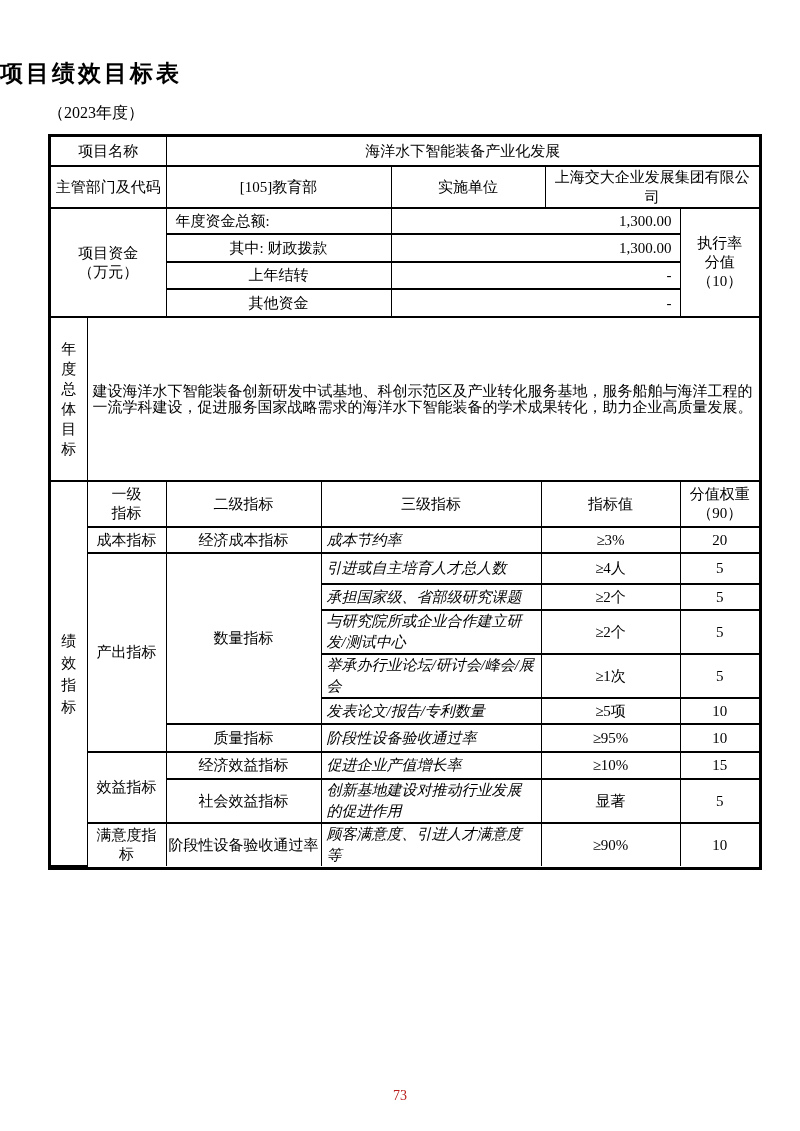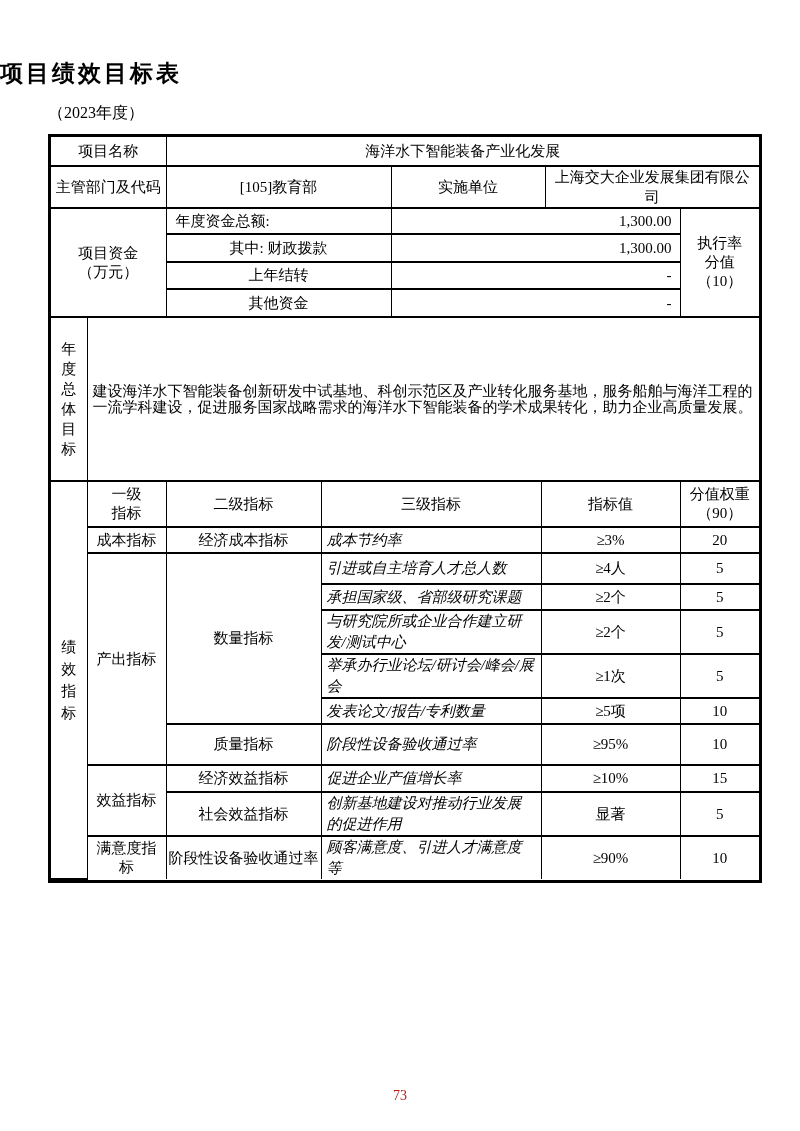--- a/index.html
+++ b/index.html
@@ -164,21 +164,21 @@
     <tr style="height:42px">
       <td class="l3">举承办行业论坛/研讨会/峰会/展会</td>
       <td>≥1次</td>
       <td>5</td>
     </tr>
     <tr style="height:26px">
       <td class="l3">发表论文/报告/专利数量</td>
       <td>≥5项</td>
       <td>10</td>
     </tr>
-    <tr style="height:41px">
+    <tr style="height:28px">
       <td>质量指标</td>
       <td class="l3">阶段性设备验收通过率</td>
       <td>≥95%</td>
       <td>10</td>
     </tr>
     <tr style="height:27px">
       <td rowspan="2">效益指标</td>
       <td>经济效益指标</td>
       <td class="l3">促进企业产值增长率</td>
       <td>≥10%</td>

